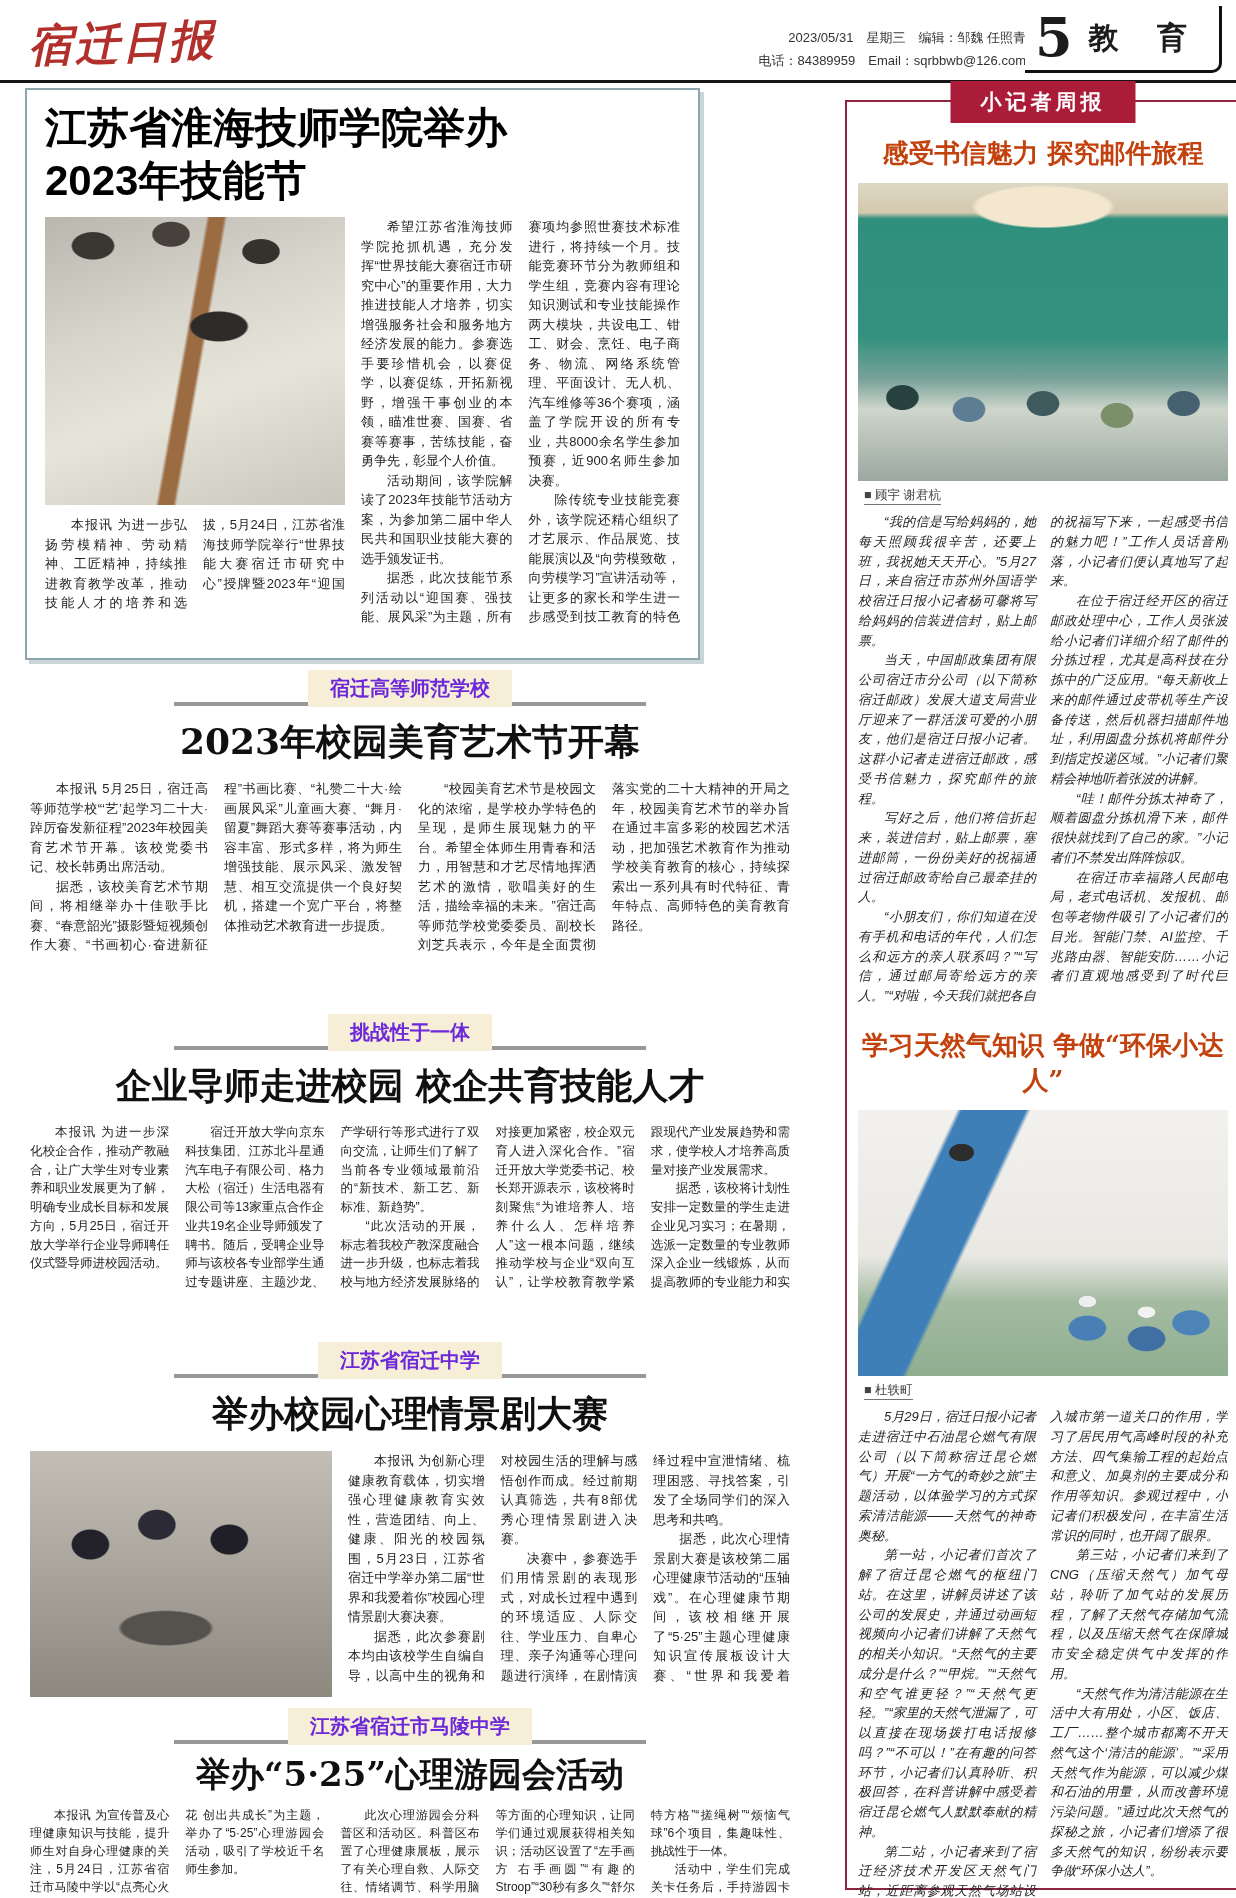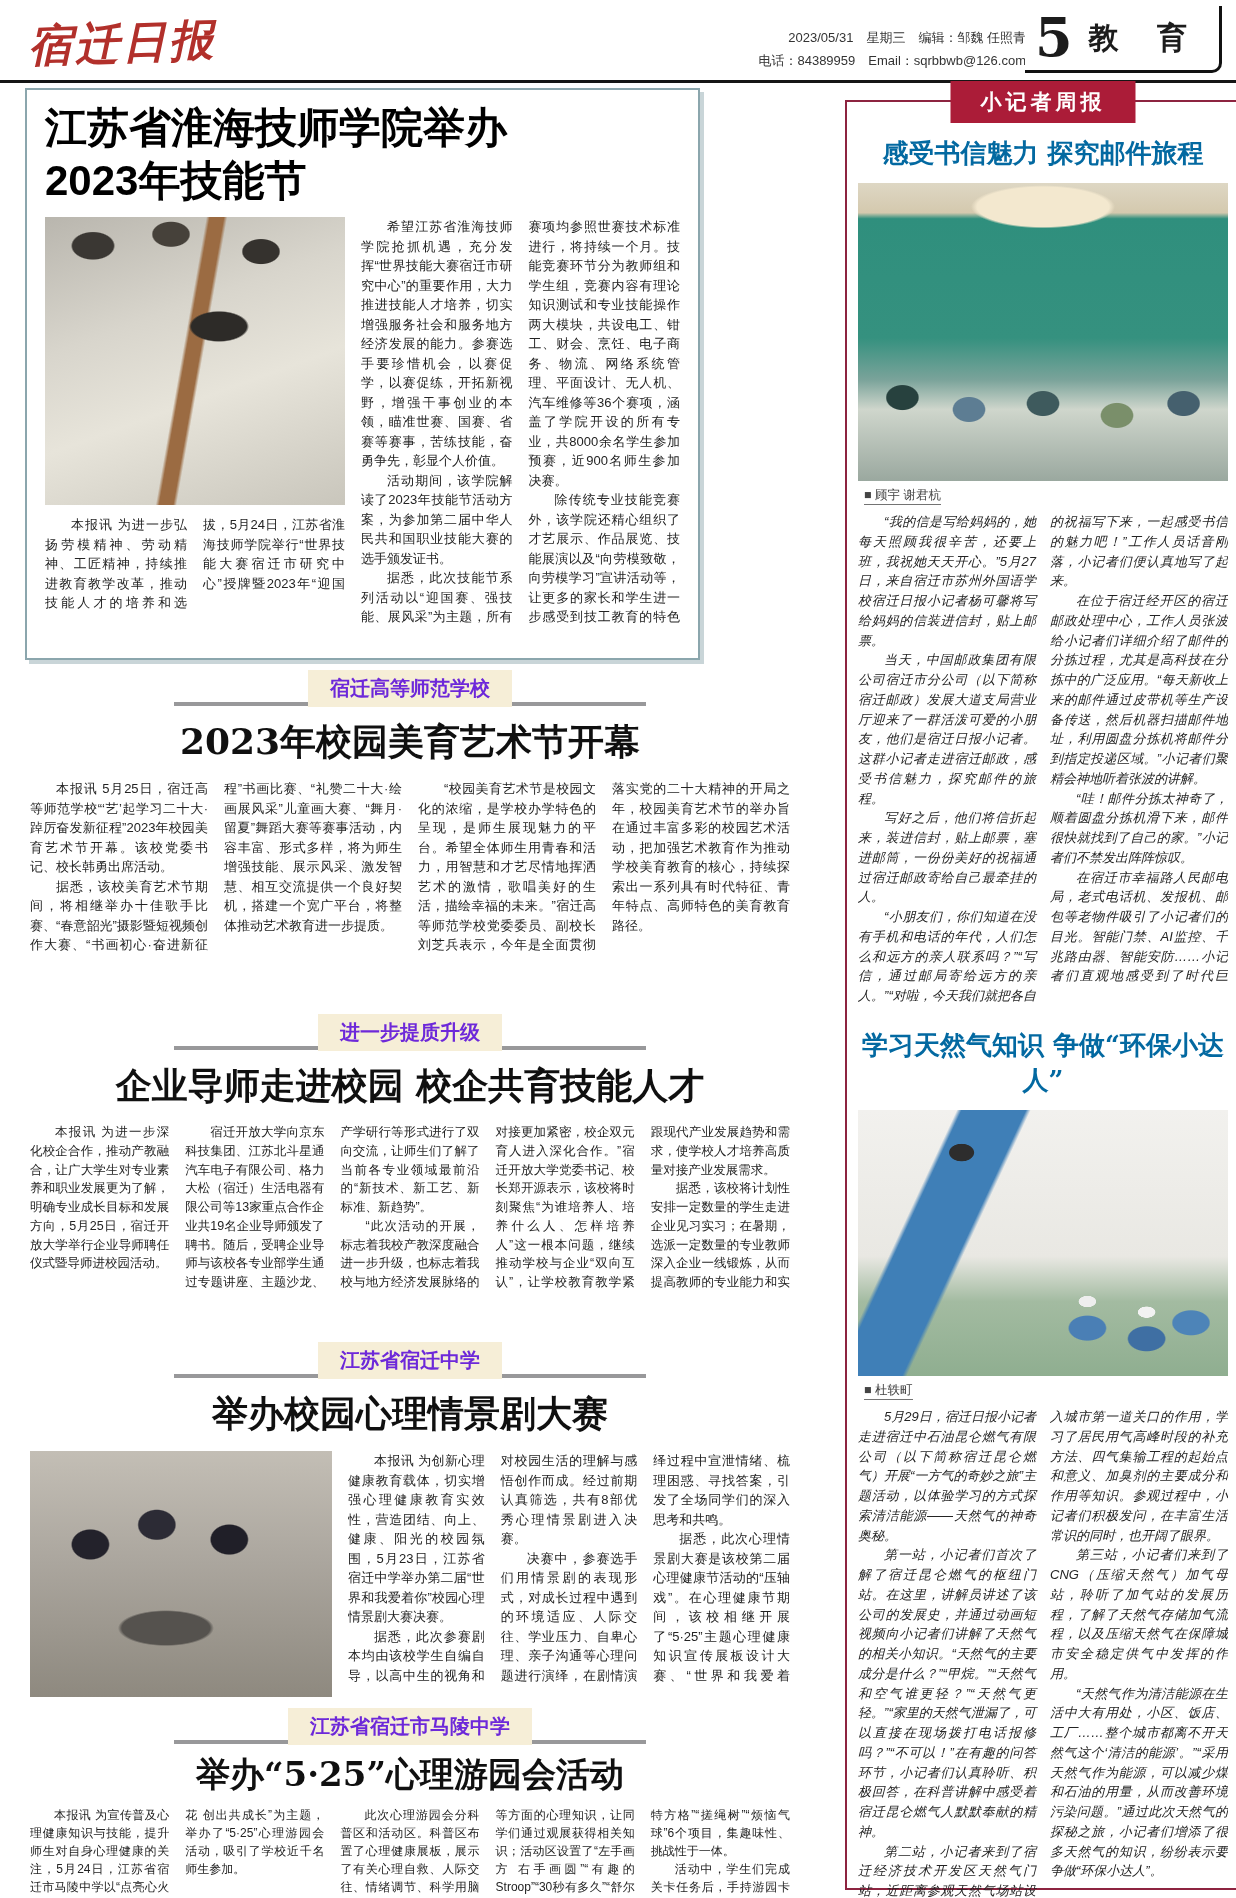--- a/index.html
+++ b/index.html
@@ -62,21 +62,21 @@
   .sec-maling{top:1708px;height:184px;}
   .sec-maling .sec-headline{margin:8px 0 8px;font-size:34px;}
   .sec-maling .cols{column-count:5;height:96px;font-size:12px;}
   
   .rightbox{position:absolute;left:845px;top:100px;width:396px;height:1790px;
             border:2px solid #8d2440;box-sizing:border-box;padding:26px 11px 10px;background:#fff;}
   .rb-label{position:absolute;top:-21px;left:50%;transform:translateX(-50%);
             background:#ab1c38;color:#fff;font-size:21px;font-weight:bold;
             padding:7px 30px;letter-spacing:4px;white-space:nowrap;}
   .rb-headline{text-align:center;font-family:"DejaVu Serif",serif;font-weight:bold;
-               font-size:26px;color:#0369a1;margin:8px 0 12px;}
+               font-size:26px;color:#c2410c;margin:8px 0 12px;}
   .rb-photo1{height:298px;
       background:
         radial-gradient(ellipse 120px 36px at 50% 8%,#f3e8cf 0 55%,transparent 60%),
         radial-gradient(ellipse 26px 20px at 12% 72%,#27413e 0 60%,transparent 65%),
         radial-gradient(ellipse 26px 20px at 30% 76%,#5d7d93 0 60%,transparent 65%),
         radial-gradient(ellipse 26px 20px at 50% 74%,#3e5a5d 0 60%,transparent 65%),
         radial-gradient(ellipse 26px 20px at 70% 78%,#7a8f6a 0 60%,transparent 65%),
         radial-gradient(ellipse 26px 20px at 88% 74%,#45606e 0 60%,transparent 65%),
         linear-gradient(180deg,#ded7c4 0%,#d4c9ae 10%,#2f8f7d 12%,#35917f 52%,#7aa39a 66%,#cfd6cc 76%,#9aa89f 100%);}
   .rb-photo2{height:266px;
@@ -144,21 +144,21 @@
     <div class="cols">
       <p>本报讯 5月25日，宿迁高等师范学校“‘艺’起学习二十大·踔厉奋发新征程”2023年校园美育艺术节开幕。该校党委书记、校长韩勇出席活动。</p>
       <p>据悉，该校美育艺术节期间，将相继举办十佳歌手比赛、“春意韶光”摄影暨短视频创作大赛、“书画初心·奋进新征程”书画比赛、“礼赞二十大·绘画展风采”儿童画大赛、“舞月·留夏”舞蹈大赛等赛事活动，内容丰富、形式多样，将为师生增强技能、展示风采、激发智慧、相互交流提供一个良好契机，搭建一个宽广平台，将整体推动艺术教育进一步提质。</p>
       <p>“校园美育艺术节是校园文化的浓缩，是学校办学特色的呈现，是师生展现魅力的平台。希望全体师生用青春和活力，用智慧和才艺尽情地挥洒艺术的激情，歌唱美好的生活，描绘幸福的未来。”宿迁高等师范学校党委委员、副校长刘芝兵表示，今年是全面贯彻落实党的二十大精神的开局之年，校园美育艺术节的举办旨在通过丰富多彩的校园艺术活动，把加强艺术教育作为推动学校美育教育的核心，持续探索出一系列具有时代特征、青年特点、高师特色的美育教育路径。</p>
 
     </div>
   </div>
 
   <div class="section sec-kaifang">
     <div class="kicker-row">
-      <span class="kicker">进一步提质升级</span>
+      <span class="kicker">挑战性于一体</span>
       <div class="kicker-bar"></div>
     </div>
     <div class="sec-headline">企业导师走进校园 校企共育技能人才</div>
     <div class="cols">
       <p>本报讯 为进一步深化校企合作，推动产教融合，让广大学生对专业素养和职业发展更为了解，明确专业成长目标和发展方向，5月25日，宿迁开放大学举行企业导师聘任仪式暨导师进校园活动。</p>
       <p>宿迁开放大学向京东科技集团、江苏北斗星通汽车电子有限公司、格力大松（宿迁）生活电器有限公司等13家重点合作企业共19名企业导师颁发了聘书。随后，受聘企业导师与该校各专业部学生通过专题讲座、主题沙龙、产学研行等形式进行了双向交流，让师生们了解了当前各专业领域最前沿的“新技术、新工艺、新标准、新趋势”。</p>
       <p>“此次活动的开展，标志着我校产教深度融合进一步升级，也标志着我校与地方经济发展脉络的对接更加紧密，校企双元育人进入深化合作。”宿迁开放大学党委书记、校长郑开源表示，该校将时刻聚焦“为谁培养人、培养什么人、怎样培养人”这一根本问题，继续推动学校与企业“双向互认”，让学校教育教学紧跟现代产业发展趋势和需求，使学校人才培养高质量对接产业发展需求。</p>
       <p>据悉，该校将计划性安排一定数量的学生走进企业见习实习；在暑期，选派一定数量的专业教师深入企业一线锻炼，从而提高教师的专业能力和实践教学能力；与各合作企业共同研制人才培养方案，共同构建课程体系，开发专业核心课程标准，确保在校企合作开启2年内全面完成教学标准的研制工作；进一步建立健全校企合作管理制度，探索校企共建产业学院、促进学校与企业发展同频共振，积极探索校企“共研、共建、共育、共享”合作模式，推动校企深度融合，进一步提质升级。</p>
 
     </div>

